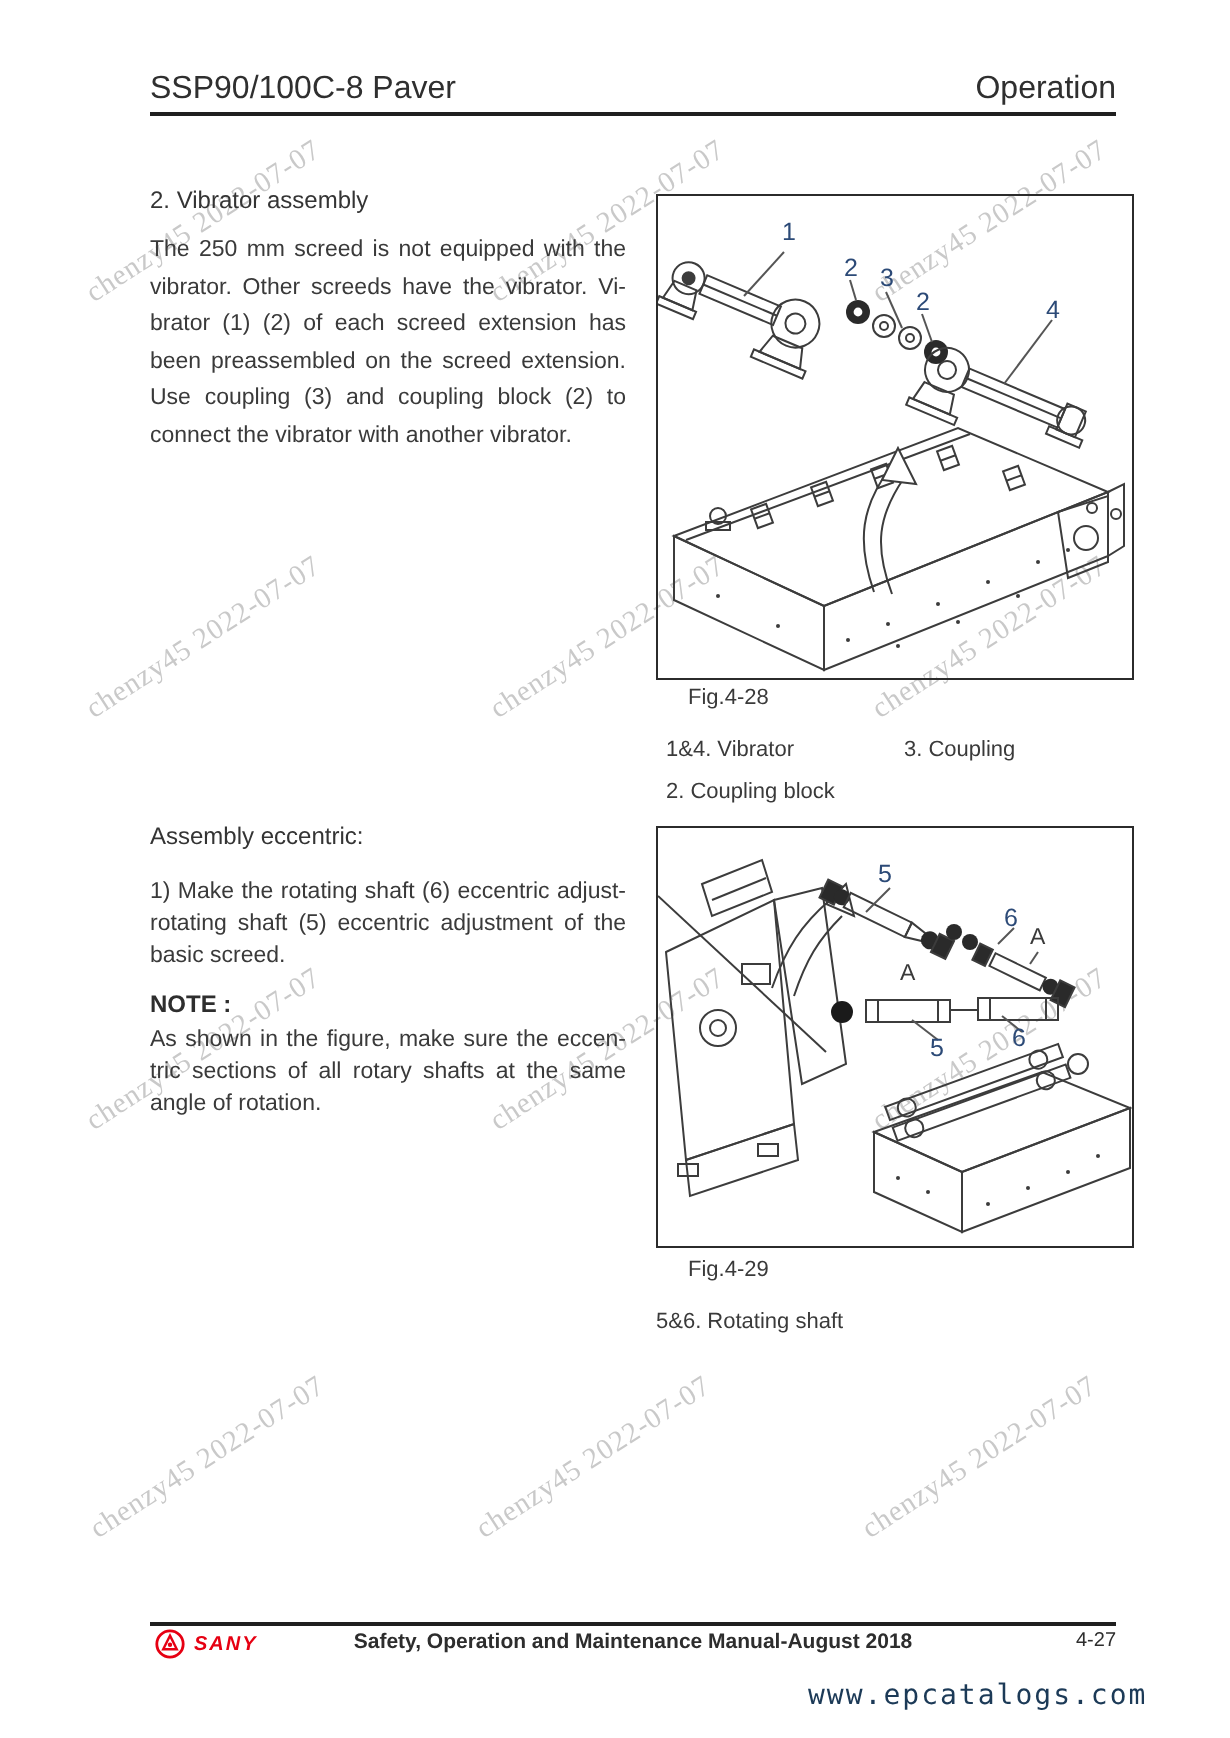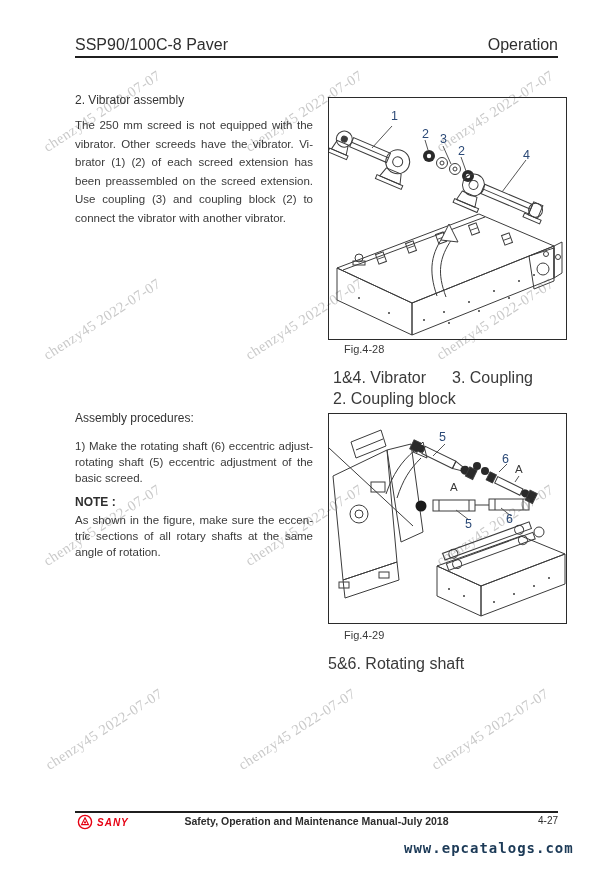--- a/index.html
+++ b/index.html
@@ -14,36 +14,36 @@
        font-size:16px;color:#2f2f2f;z-index:2;}
   .rule{position:absolute;left:75px;width:483px;height:1.5px;background:#1f1f1f;z-index:2;}
   .footer-brand{position:absolute;left:77px;top:814px;display:flex;align-items:center;gap:4px;z-index:2;}
   .brand-text{color:var(--brand-red,#e60012);font-weight:800;font-style:italic;
               font-size:10px;letter-spacing:1px;}
   .footer-center{position:absolute;left:75px;top:815px;width:483px;text-align:center;
                  font-weight:bold;font-size:10.5px;color:#2d2d2d;z-index:2;}
   .page-num{position:absolute;left:75px;top:815px;width:483px;text-align:right;
             font-size:10px;color:#2d2d2d;z-index:3;}
   .url{position:absolute;left:404px;top:840px;font-family:"DejaVu Sans Mono",monospace;
-       font-weight:bold;font-size:14px;letter-spacing:1px;color:var(--site-link,#1c3a57);z-index:2;}
+       font-weight:normal;font-size:14px;letter-spacing:1px;color:var(--site-link,#1c3a57);z-index:2;}
   
   .colL{position:absolute;left:75px;width:238px;z-index:2;}
   .h-sec{font-size:12px;color:#343434;margin:0 0 9px 0;font-weight:normal;}
   .para{font-size:11.5px;color:#3a3a3a;}
   .para .tline{text-align:justify;text-align-last:justify;}
   .para .tline:last-child{text-align-last:left;}
   .lh18 .tline{line-height:18.6px;}
   .lh16 .tline{line-height:15.8px;}
   .note-label{font-weight:bold;font-size:12px;color:#2e2e2e;margin:9px 0 4px 0;}
   
   .figbox{position:absolute;left:328px;width:237px;border:1.3px solid #2b2b2b;z-index:2;
           box-sizing:content-box;background:transparent;}
   .figbox svg{display:block;}
   .figcap{position:absolute;left:328px;font-size:11px;color:#3a3a3a;z-index:2;padding-left:16px;}
-  .legend{position:absolute;font-size:16px;color:#3a3a3a;z-index:2;display:flex;justify-content:space-between;}
+  .legend{position:absolute;font-size:11px;color:#3a3a3a;z-index:2;display:flex;justify-content:space-between;}
   .legend .li1{width:119px;}
   .callout{position:absolute;font-size:12.5px;line-height:1;color:var(--callout-number,#2c4a77);z-index:3;}
   .a-label{position:absolute;font-size:11.5px;line-height:1;color:#3a3a3a;z-index:3;}
 </style>
 </head>
 <body>
 
 <div class="page">
 
   <span class="wm" style="left:45px;top:140px">chenzy45 2022-07-07</span>
@@ -71,21 +71,21 @@
         <div class="tline">The 250 mm screed is not equipped with the</div>
         <div class="tline">vibrator. Other screeds have the vibrator. Vi-</div>
         <div class="tline">brator (1) (2) of each screed extension has</div>
         <div class="tline">been preassembled on the screed extension.</div>
         <div class="tline">Use coupling (3) and coupling block (2) to</div>
         <div class="tline">connect the vibrator with another vibrator.</div>
       </div>
   </div>
 
   <div class="colL" style="top:411px">
-    <div class="h-sec" style="margin-bottom:14px">Assembly procedures:</div>
+    <div class="h-sec" style="margin-bottom:14px">Assembly eccentric:</div>
     <div class="para lh16">
         <div class="tline">1) Make the rotating shaft (6) eccentric adjust-</div>
         <div class="tline">rotating shaft (5) eccentric adjustment of the</div>
         <div class="tline">basic screed.</div>
       </div>
     <div class="note-label">NOTE :</div>
     <div class="para lh16">
         <div class="tline">As shown in the figure, make sure the eccen-</div>
         <div class="tline">tric sections of all rotary shafts at the same</div>
         <div class="tline">angle of rotation.</div>
@@ -299,18 +299,18 @@
 
   <div class="rule" style="top:811px"></div>
   <div class="footer-brand">
     <svg width="16" height="16" viewBox="0 0 16 16">
       <circle cx="8" cy="8" r="6.6" fill="none" stroke="#e60012" stroke-width="1.4"></circle>
       <path d="M8 3.8 L11.4 10.6 L4.6 10.6 Z" fill="none" stroke="#e60012" stroke-width="1.2"></path>
       <circle cx="8" cy="8.4" r="1.1" fill="#e60012"></circle>
     </svg>
     <span class="brand-text">SANY</span>
   </div>
-  <div class="footer-center">Safety, Operation and Maintenance Manual-July 2018</div>
+  <div class="footer-center">Safety, Operation and Maintenance Manual-August 2018</div>
   <div class="page-num">4-27</div>
 
   <div class="url">www.epcatalogs.com</div>
 
 </div>
 
 </body></html>

